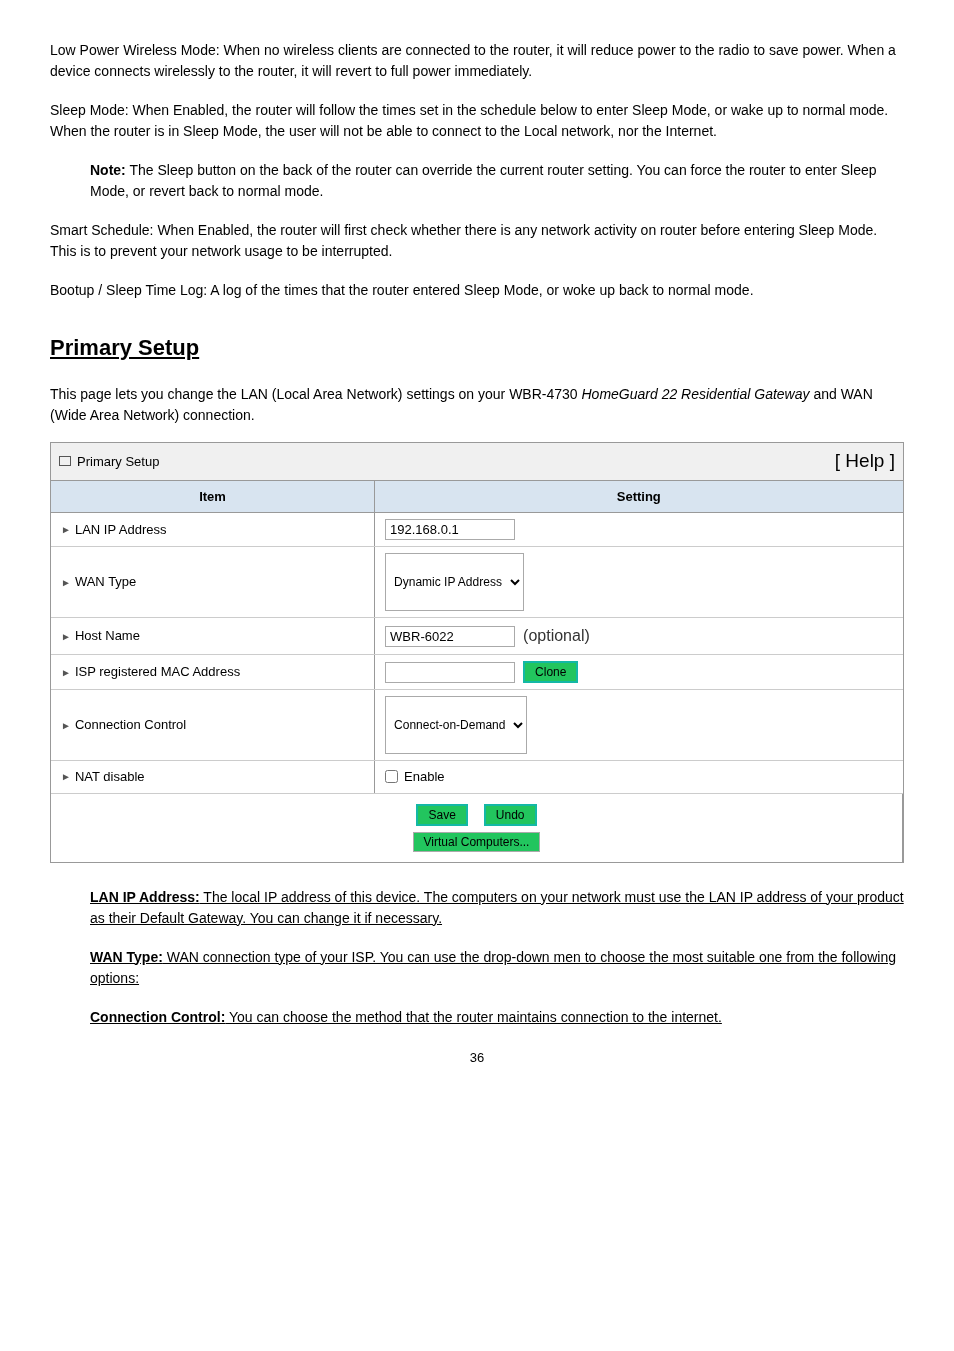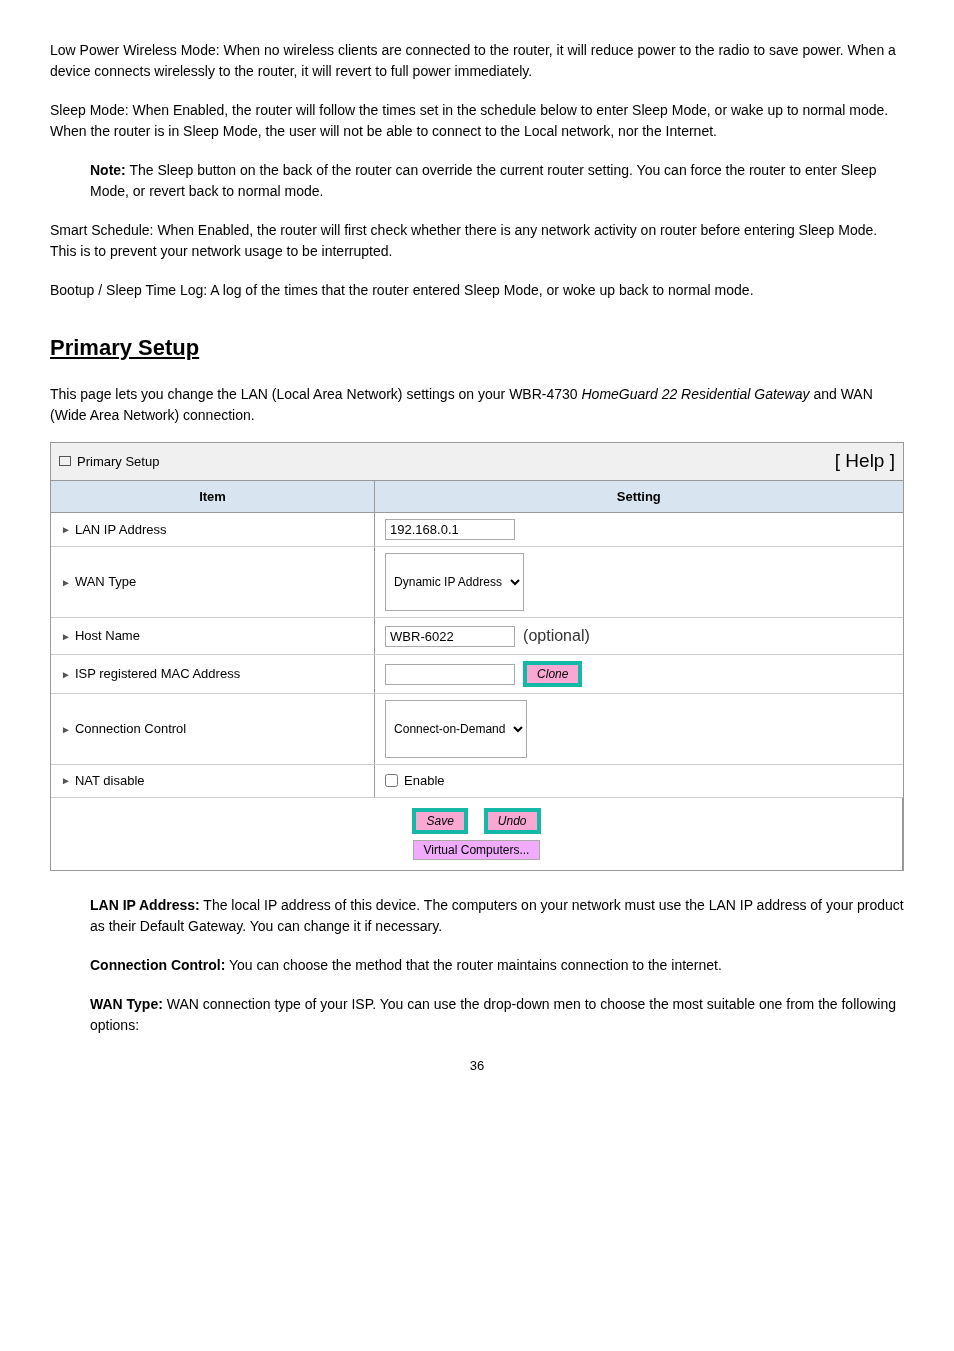--- a/index.html
+++ b/index.html
@@ -108,26 +108,25 @@
       background: #fff;
     }
     .select-input {
       border: 1px solid #aaa;
       padding: 20px 4px;
       font-size: 12px;
       background: #fff;
       cursor: pointer;
     }
     .clone-btn, .save-btn, .undo-btn {
-      border: 4px solid #14b8a6;
+      border: 2px solid #14b8a6;
       padding: 2px 10px;
       font-size: 12px;
-      background: #f9a8d4;
+      background: #22c55e;
       cursor: pointer;
-      font-style: italic;
     }
     .optional-text {
       font-size: 16px;
       color: #333;
     }
     .enable-check {
       display: flex;
       align-items: center;
       gap: 6px;
     }
@@ -138,25 +137,26 @@
     .buttons-row1 {
       display: flex;
       justify-content: center;
       gap: 16px;
       margin-bottom: 6px;
     }
     .virtual-btn {
       border: 1px solid #aaa;
       padding: 2px 10px;
       font-size: 12px;
-      background: #f0abfc;
+      background: #22c55e;
       cursor: pointer;
     }
     .bottom-descriptions {
       margin-top: 4px;
+      text-decoration: underline;
     }
     .bottom-descriptions .desc-para {
       margin-left: 40px;
       margin-bottom: 18px;
     }
     .page-number {
       text-align: center;
       margin-top: 20px;
       font-size: 13px;
     }
@@ -326,20 +326,20 @@
       </tr>
     </tbody>
   </table>
 </div>
 
 <div class="bottom-descriptions">
   <p class="desc-para">
     <b>LAN IP Address:</b><span> The local IP address of this device. The computers on your network must use the LAN IP address of your product as their Default Gateway. You can change it if necessary.</span>
   </p>
   <p class="desc-para">
+    <b>WAN Type:</b><span> WAN connection type of your ISP. You can use the drop-down men to choose the most suitable one from the following options:</span>
+  </p>
+  <p class="desc-para">
     <b>Connection Control:</b><span> You can choose the method that the router maintains connection to the internet.</span>
   </p>
-  <p class="desc-para">
-    <b>WAN Type:</b><span> WAN connection type of your ISP. You can use the drop-down men to choose the most suitable one from the following options:</span>
-  </p>
 </div>
 
 <div class="page-number">36</div>
 
 </body></html>

